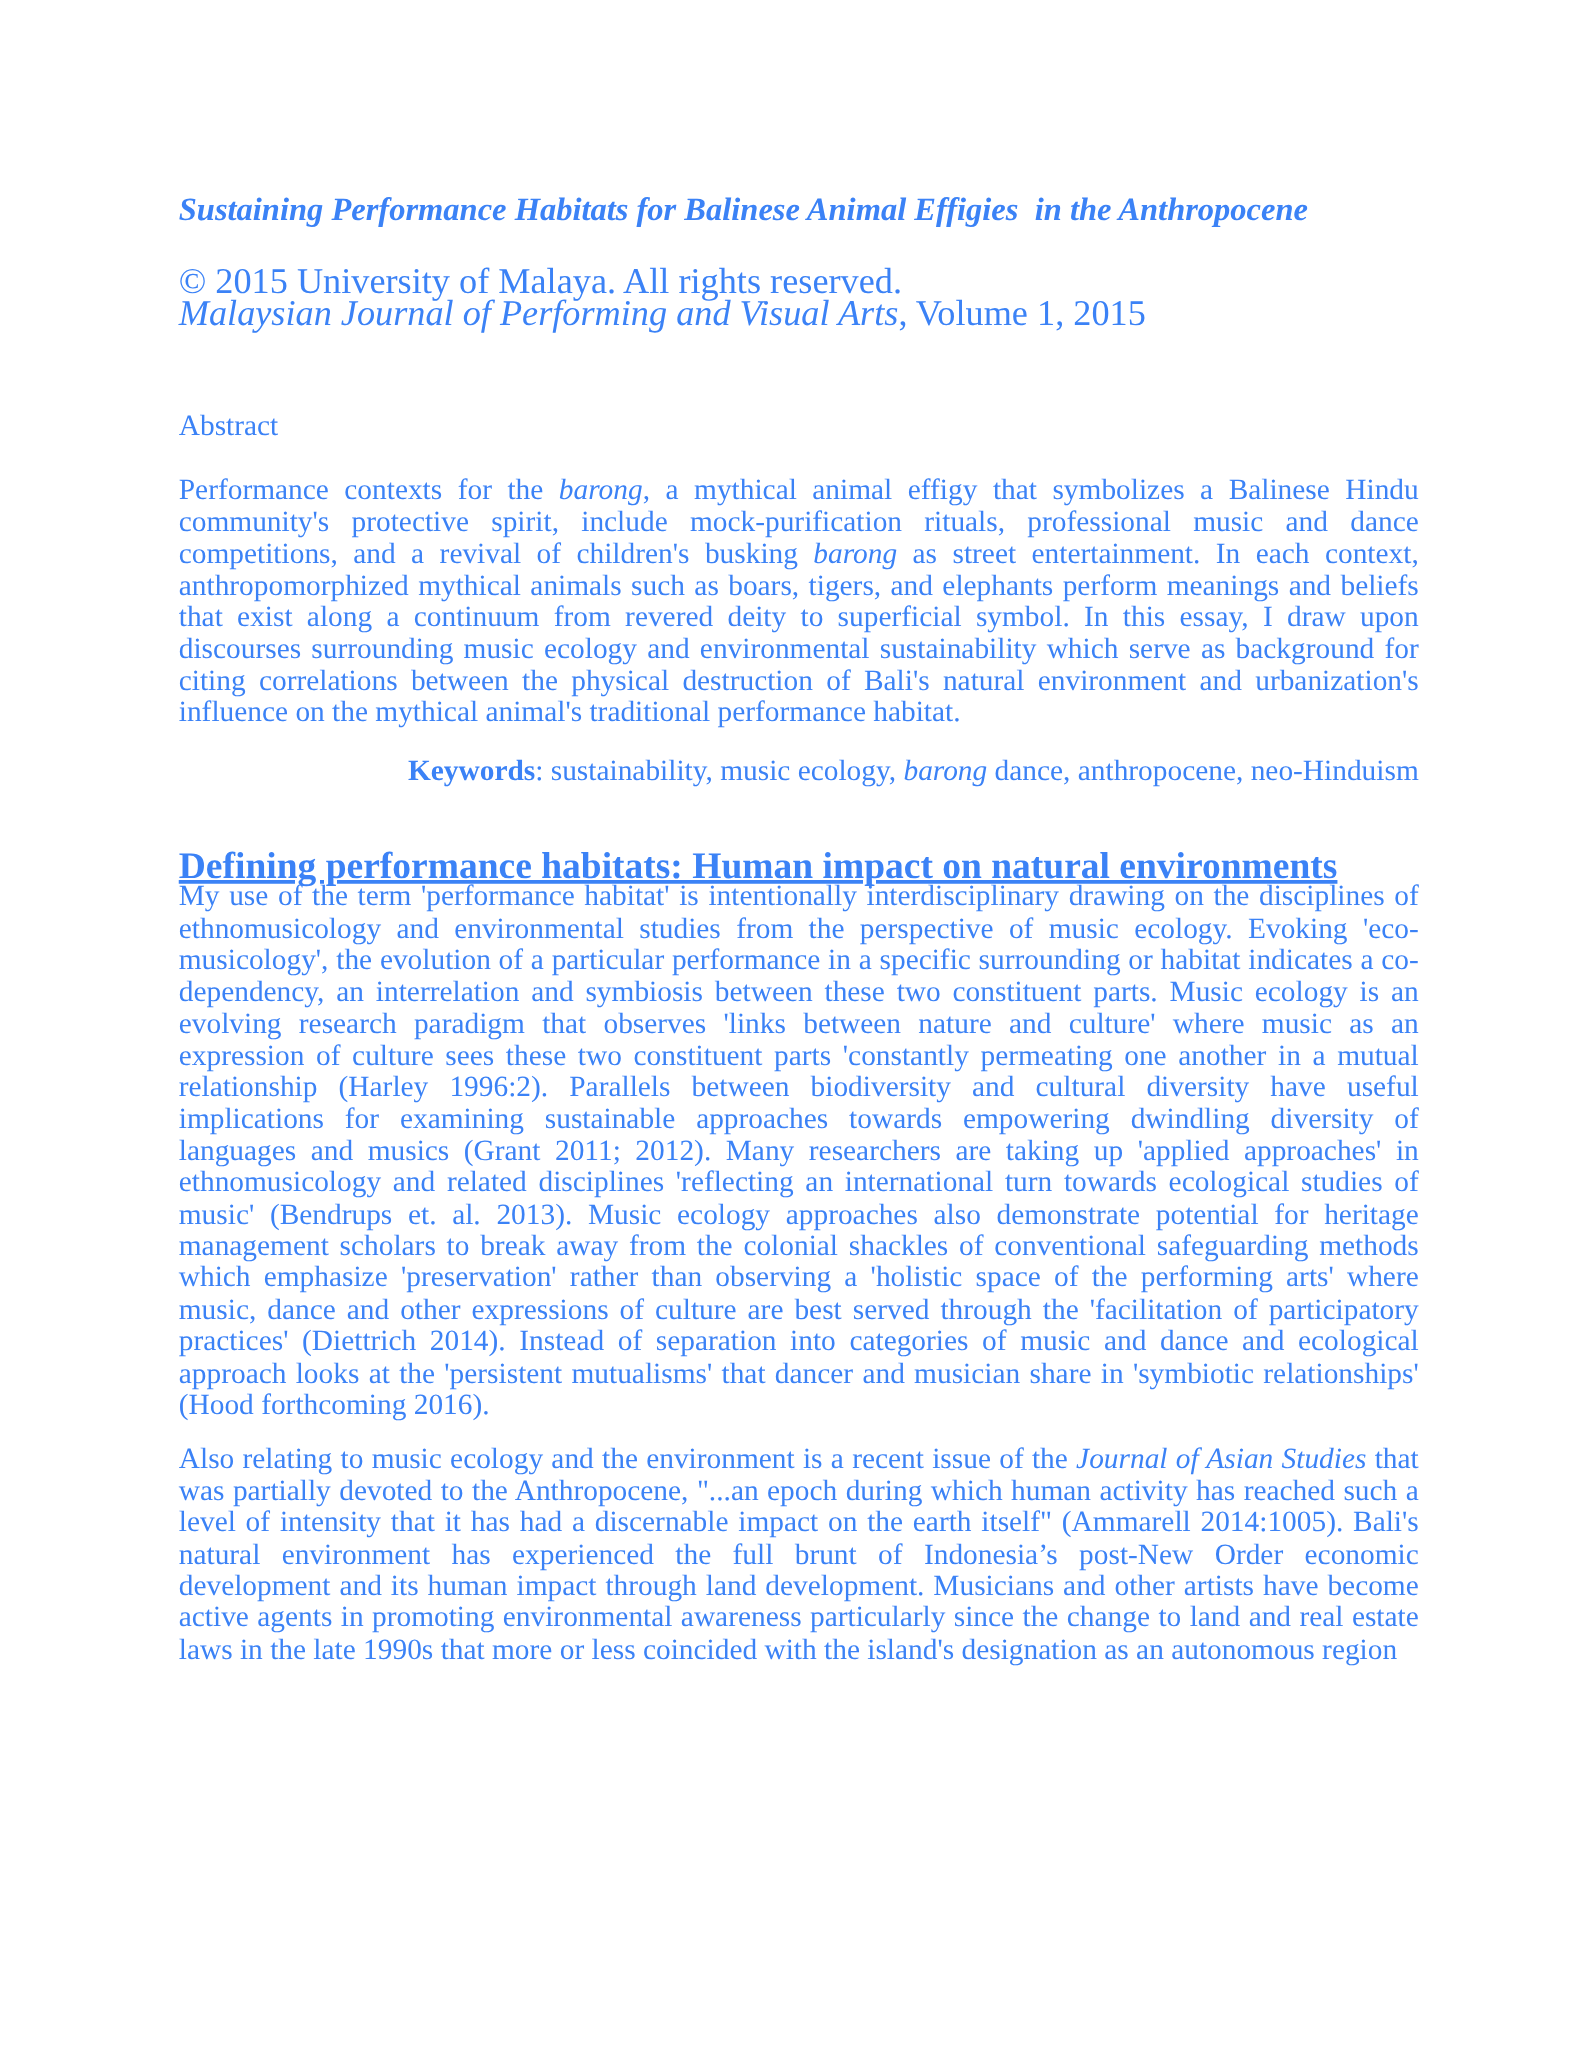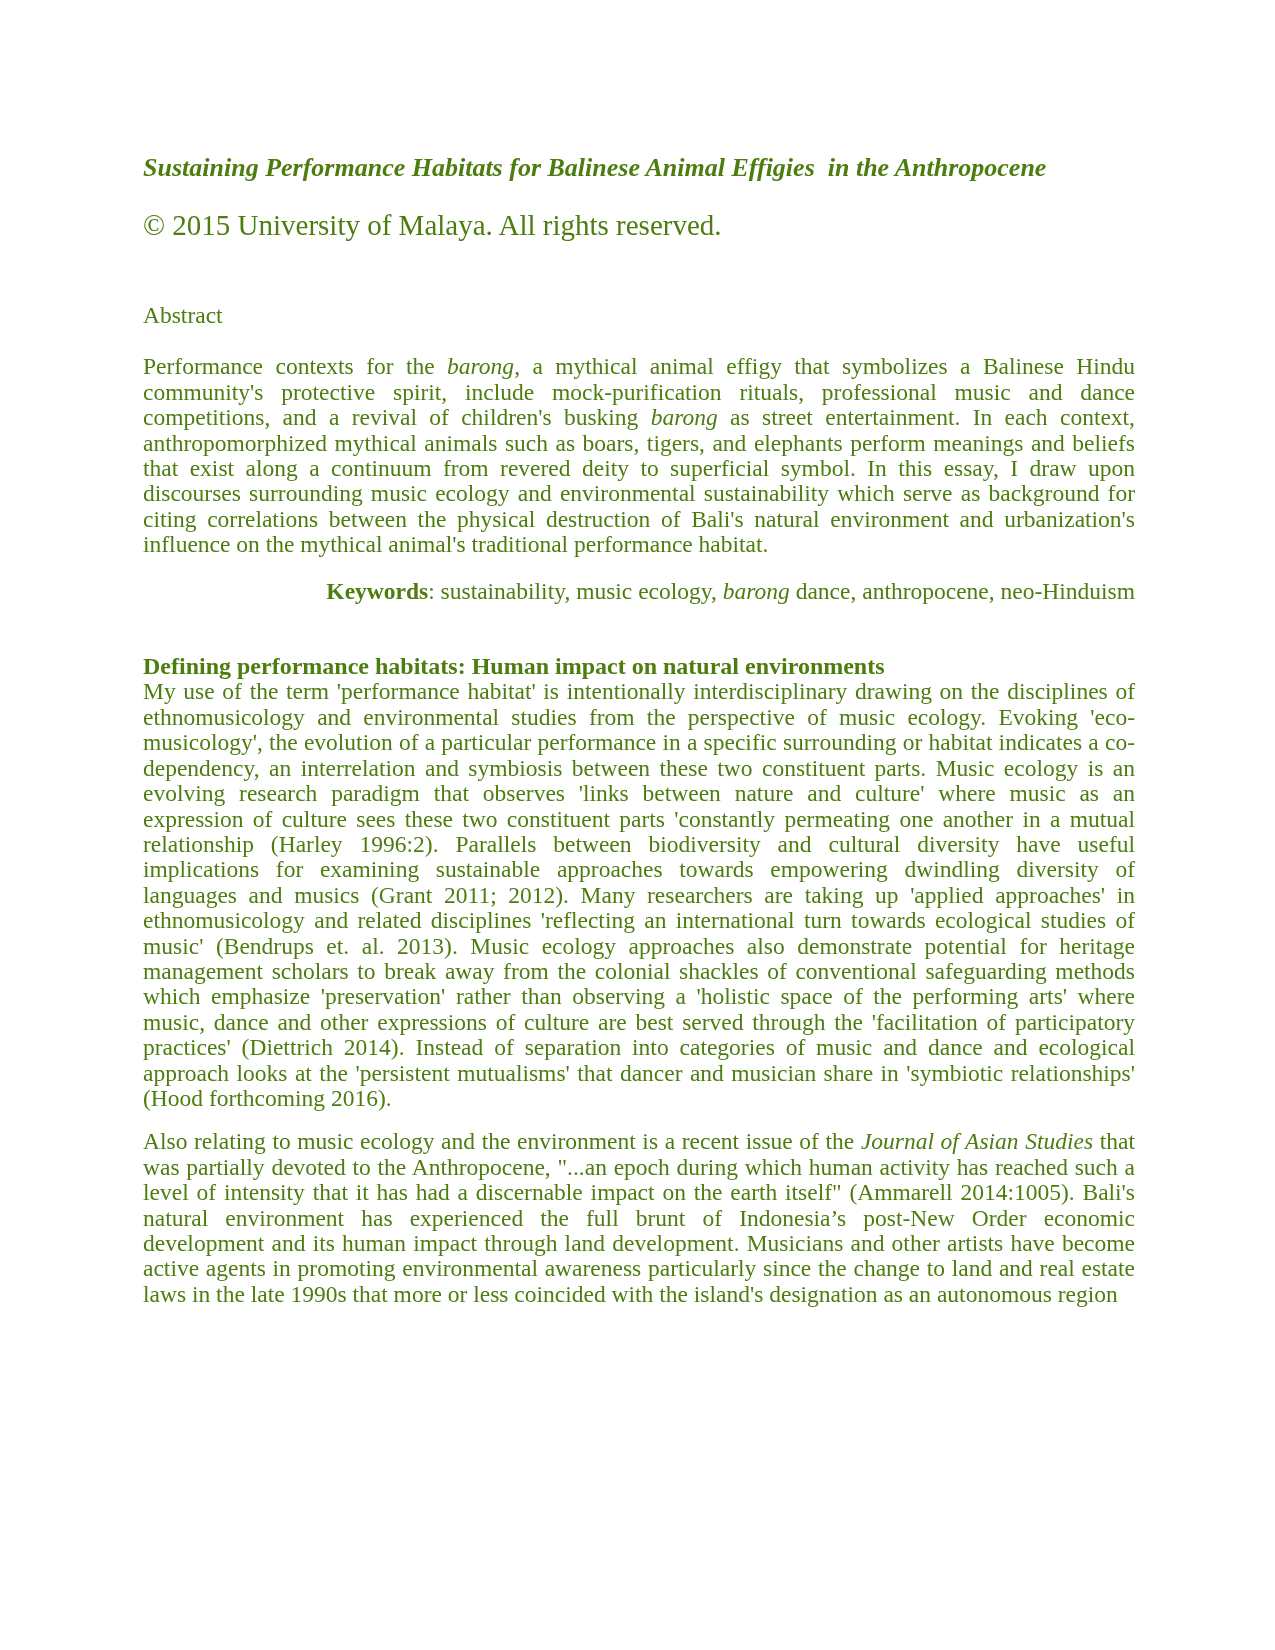--- a/index.html
+++ b/index.html
@@ -5,21 +5,21 @@
   html, body {
     margin: 0;
     padding: 0;
     background: #ffffff;
   }
   .page {
     position: relative;
     width: 1275px;
     height: 1650px;
     background: #ffffff;
-    color: #4d7c0f;
+    color: #3b82f6;
     font-family: "Liberation Serif", "DejaVu Serif", serif;
     overflow: hidden;
     box-sizing: border-box;
     border-radius: 14px;
   }
   .content {
     box-sizing: border-box;
     width: 100%;
     height: 100%;
     padding: 150px 140px 0 143px;
@@ -47,23 +47,24 @@
     line-height: 26px;
   }
   .abstract-heading {
     margin-top: 65px;
     font-size: 23.5px;
     line-height: 25.4px;
     font-weight: normal;
   }
   .section-heading {
     margin-top: 50px;
-    font-size: 24px;
+    font-size: 30px;
     line-height: 25.4px;
     font-weight: bold;
+    text-decoration: underline;
   }
   .para {
     margin: 0;
     font-size: 23.5px;
     line-height: 25.4px;
     text-align: justify;
   }
   .abstract-body { margin-top: 26px; }
   .keywords { margin-top: 21px; text-align: right; }
   .body-para-1 { }
@@ -76,20 +77,21 @@
   <div class="content">
 
     <h1 class="title">
       <span class="t-line">Sustaining Performance Habitats for Balinese Animal Effigies</span>
       <span class="t-line"> in the Anthropocene</span>
     </h1>
 
 
     <div class="pub-block">
       <div>© 2015 University of Malaya. All rights reserved.</div>
+      <div><span class="i">Malaysian Journal of Performing and Visual Arts</span><span>, Volume 1, 2015</span></div>
     </div>
 
     <div class="abstract-heading">Abstract</div>
 
     <p class="para abstract-body"><span>Performance contexts for the </span><span class="i">barong</span><span>, a mythical animal effigy that symbolizes a Balinese Hindu community's protective spirit, include mock-purification rituals, professional music and dance competitions, and a revival of children's busking </span><span class="i">barong</span><span> as street entertainment. In each context, anthropomorphized mythical animals such as boars, tigers, and elephants perform meanings and beliefs that exist along a continuum from revered deity to superficial symbol. In this essay, I draw upon discourses surrounding music ecology and environmental sustainability which serve as background for citing correlations between the physical destruction of Bali's natural environment and urbanization's influence on the mythical animal's traditional performance habitat.</span></p>
 
     <p class="para keywords"><span class="b">Keywords</span><span>: sustainability, music ecology, </span><span class="i">barong</span><span> dance, anthropocene, neo-Hinduism</span></p>
 
     <div class="section-heading">Defining performance habitats: Human impact on natural environments</div>
 

